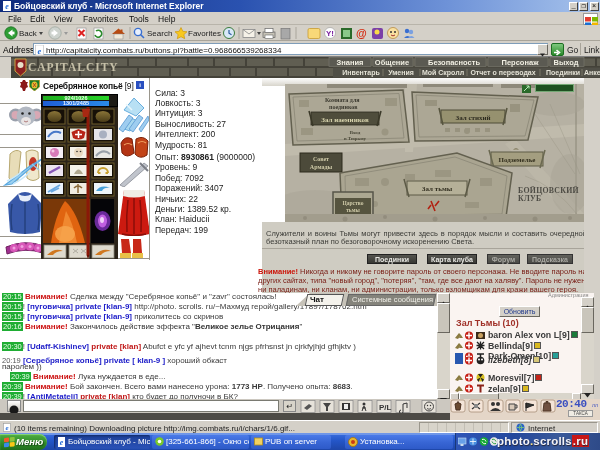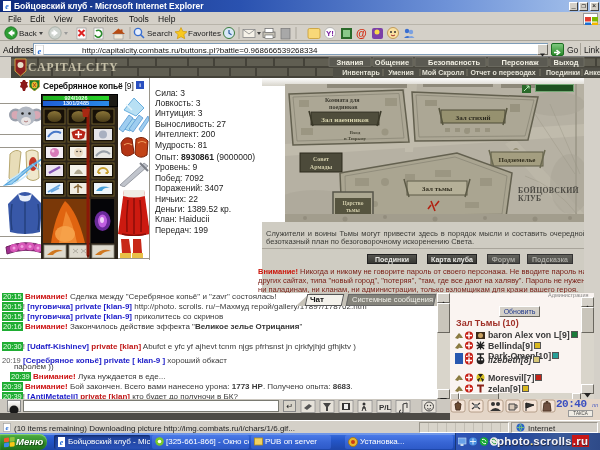--- a/index.html
+++ b/index.html
@@ -135,21 +135,21 @@
         <circle cx="411" cy="7" r="2.2" fill="#7aa0e0"></circle>
         <path d="M404 13 q3.5-4 7 0 z" fill="#3a6fd0"></path>
         <path d="M408 13 q3.5-4 6.5 0 z" fill="#7aa0e0"></path>
 </svg>
 </div>
 
 <div class="abs" id="addrbar">
       <span class="abs" style="left:3px;top:3.5px;">Address</span>
     </div>
 <div class="abs" id="urlbox">
-      <span style="position:absolute;left:12px;top:1.5px;color:#111;margin-left:36px;">http://capitalcity.combats.ru/buttons.pl?battle=0.968666539268334</span>
+      <span style="position:absolute;left:12px;top:1.5px;color:#111;">http://capitalcity.combats.ru/buttons.pl?battle=0.968666539268334</span>
     </div>
 <svg class="abs" style="left:35px;top:44.5px;" width="9" height="10" viewBox="0 0 9 10">
       <rect x="0.5" y="0" width="8" height="10" fill="#fff" stroke="#aaa" stroke-width="0.5"></rect>
       <text x="4.5" y="8.5" font-size="8.5" fill="#2a6fd8" text-anchor="middle" font-family="Liberation Serif" font-style="italic" font-weight="bold">e</text>
     </svg>
 <div class="abs" style="left:537px;top:44px;width:11px;height:11px;background:#d4d0c8;border:1px solid;border-color:#fff #6a675f #6a675f #fff;"><svg width="9" height="9">
         <path d="M2 3.5 l5 0 l-2.5 3 z" fill="#222"></path>
       </svg></div>
 <div class="abs" style="left:551px;top:43px;width:13px;height:13px;background:linear-gradient(#7ec87e,#2a8a2a);border:1px solid #1c6e22;border-radius:2px;"><svg width="11" height="11">
         <path d="M2 5.5 h4 M4.5 3 L7.5 5.5 L4.5 8" stroke="#fff" stroke-width="1.6" fill="none"></path>
@@ -558,21 +558,21 @@
 </div>
 
 <div class="abs" id="chat">
 
  <div class="cl" style="left:2px;top:-1px;"><span class="ts">20:15</span> <span class="warn">Внимание!</span> Сделка между "Серебряное копьё" и "zavr" состоялась!</div>
  <div class="cl" style="left:2px;top:9px;"><span class="ts">20:15</span>! <span class="nm">[пуговичка] private [klan-9]</span> http://photo. scrolls. ru/~Махмуд герой/gallery/17897/178762.htm</div>
  <div class="cl" style="left:2px;top:19px;"><span class="ts">20:15</span>! <span class="nm">[пуговичка] private [klan-9]</span> приколитесь со скринов</div>
  <div class="cl" style="left:2px;top:29px;"><span class="ts">20:16</span> <span class="warn">Внимание!</span> <span style="color:#333;">Закончилось действие эффекта "<b>Великое зелье Отрицания</b>"</span></div>
  <div class="cl" style="left:2px;top:39px;"><span class="tsw">20:19</span> <span class="nm">[Серебряное копьё] private [ klan-9 ]</span> хороший обкаст</div>
  <div class="cl" style="left:2px;top:49px;"><span class="ts">20:30</span>! <span class="nm">[Udaff-Kishinev]</span> <span class="pk">private [klan]</span> Abufct e yfc yf ajhevt tcnm njgs pfrhsnst jn cjrkfyjhjd gfhjktv )</div>
- <div class="cl" style="left:14px;top:69px;">паролем ))</div>
+ <div class="cl" style="left:2px;top:69px;">паролем ))</div>
  <div class="cl" style="left:2px;top:79px;padding-left:8px;"><span class="ts">20:39</span> <span class="warn">Внимание!</span> Лука нуждается в еде...</div>
  <div class="cl" style="left:2px;top:89px;"><span class="ts">20:39</span> <span class="warn">Внимание!</span> Бой закончен. Всего вами нанесено урона: <b>1773 HP</b>. Получено опыта: <b>8683</b>.</div>
  <div class="cl" style="left:2px;top:99px;"><span class="ts">20:39</span>! <span class="nm">[AntiMetateli]</span> <span class="pk">private [klan]</span> кто будет до полуночи в БК?</div>
 
  <div class="abs" style="left:296px;top:0;width:141px;height:13px;background:#c6c2b8;clip-path:polygon(14px 0,100% 0,100% 100%,0 100%);"></div>
  <div class="abs" style="left:306px;top:0.5px;width:37px;height:12px;background:#f4f2ec;border:1px solid #555;transform:skewX(-12deg);"></div>
  <div class="abs" style="left:310px;top:1.5px;font-size:8px;font-weight:bold;color:#111;">Чат</div>
  <div class="abs" style="left:347px;top:0.5px;width:88px;height:12px;background:#84837b;border:1px solid #666;transform:skewX(-12deg);"></div>
  <div class="abs" style="left:352px;top:2px;font-size:7.5px;color:#f0efe8;">Системные сообщения</div>
 

